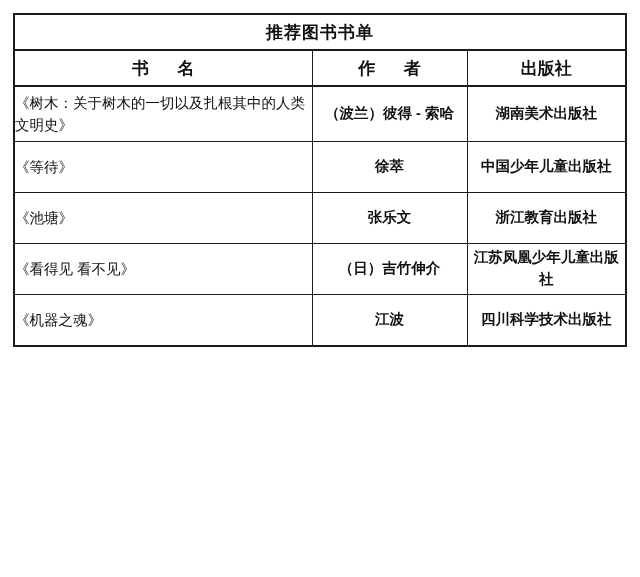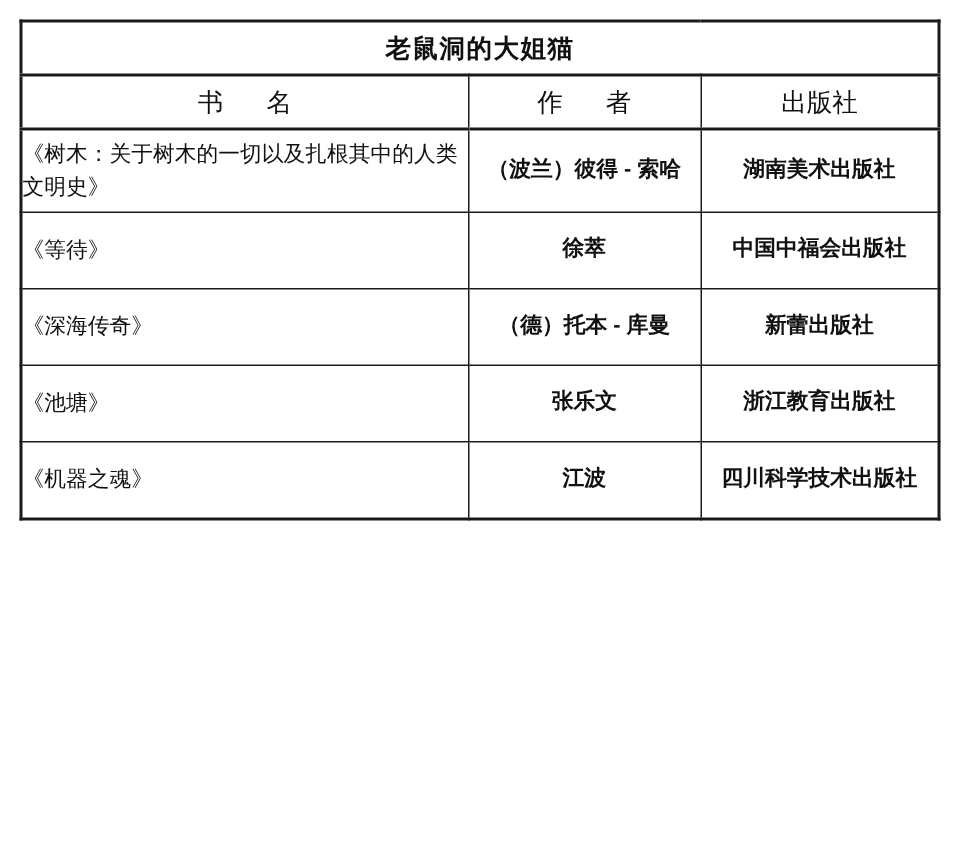--- a/index.html
+++ b/index.html
@@ -36,21 +36,21 @@
     text-align: center;
     font-size: 17px;
     font-weight: bold;
     letter-spacing: 1px;
     height: 34px;
     border-bottom: 2px solid #1a1a1a !important;
   }
   .header-cell {
     text-align: center;
     font-size: 17px;
-    font-weight: normal;
+    font-weight: bold;
     height: 34px;
     border-bottom: 2px solid #1a1a1a !important;
   }
   .header-cell .spaced {
     letter-spacing: 12px;
     padding-left: 12px;
   }
   .col-name {
     width: 298px;
   }
@@ -81,47 +81,47 @@
 
 <div class="sheet">
   <table class="booklist">
     <colgroup>
       <col class="col-name">
       <col class="col-author">
       <col class="col-press">
     </colgroup>
     <tbody>
       <tr>
-        <td class="title-cell" colspan="3">老鼠洞的大姐猫</td>
+        <td class="title-cell" colspan="3">推荐图书书单</td>
       </tr>
       <tr>
         <td class="header-cell"><span class="spaced">书    名</span></td>
         <td class="header-cell"><span class="spaced">作    者</span></td>
         <td class="header-cell"><span>出版社</span></td>
       </tr>
 
       <tr class="row-tall">
         <td class="cell-name">《树木：关于树木的一切以及扎根其中的人类文明史》</td>
         <td class="cell-center">（波兰）彼得 - 索哈</td>
         <td class="cell-center">湖南美术出版社</td>
       </tr>
       <tr class="row-normal">
         <td class="cell-name">《等待》</td>
         <td class="cell-center">徐萃</td>
-        <td class="cell-center">中国中福会出版社</td>
-      </tr>
-      <tr class="row-normal">
-        <td class="cell-name">《深海传奇》</td>
-        <td class="cell-center">（德）托本 - 库曼</td>
-        <td class="cell-center">新蕾出版社</td>
+        <td class="cell-center">中国少年儿童出版社</td>
       </tr>
       <tr class="row-normal">
         <td class="cell-name">《池塘》</td>
         <td class="cell-center">张乐文</td>
         <td class="cell-center">浙江教育出版社</td>
+      </tr>
+      <tr class="row-normal">
+        <td class="cell-name">《看得见  看不见》</td>
+        <td class="cell-center">（日）吉竹伸介</td>
+        <td class="cell-center">江苏凤凰少年儿童出版社</td>
       </tr>
       <tr class="row-normal">
         <td class="cell-name">《机器之魂》</td>
         <td class="cell-center">江波</td>
         <td class="cell-center">四川科学技术出版社</td>
       </tr>
     </tbody>
   </table>
 </div>
 

